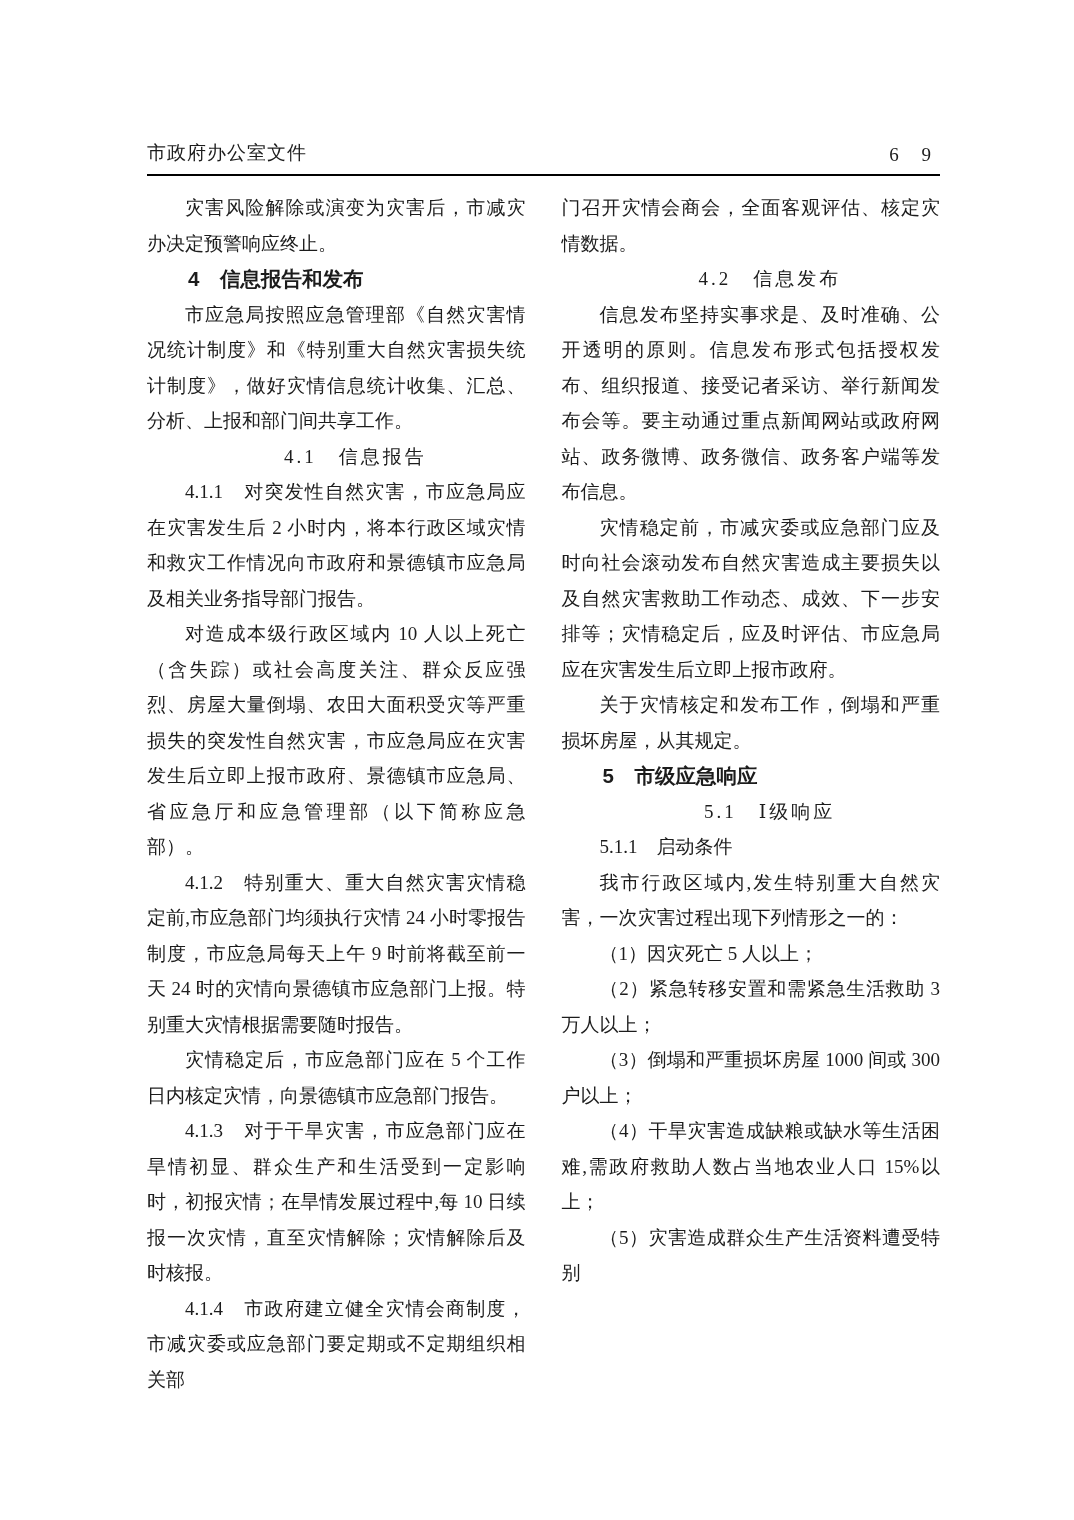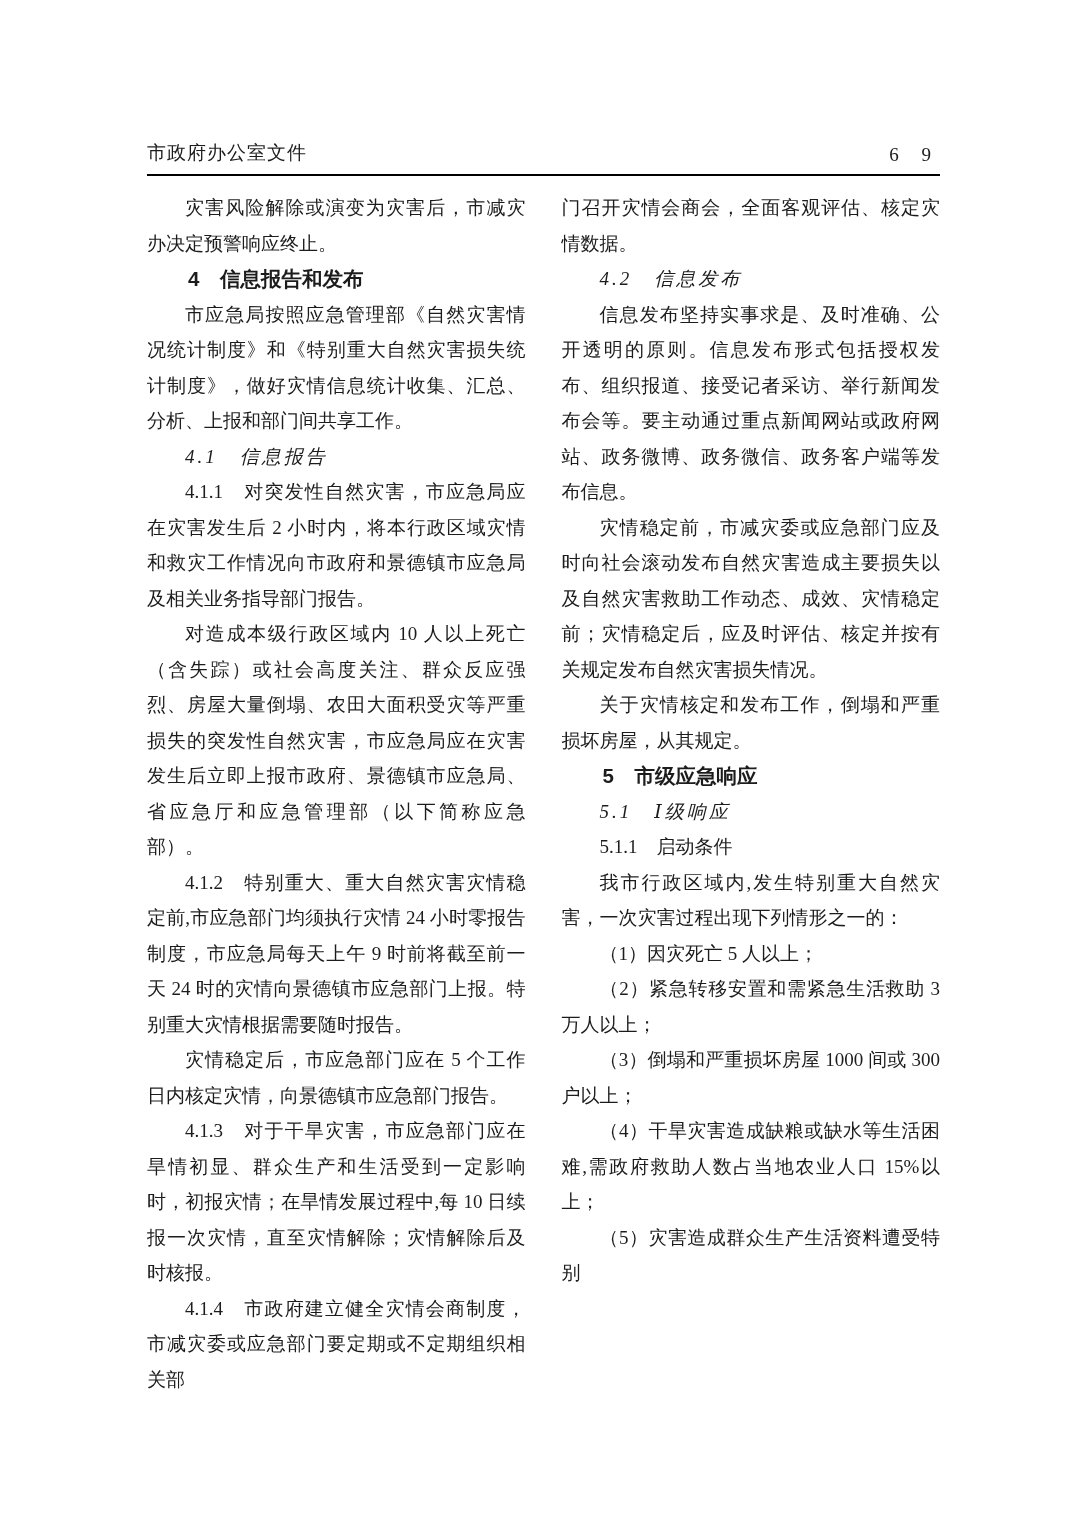--- a/index.html
+++ b/index.html
@@ -52,24 +52,23 @@
   .col p.body { text-indent: 2em; }
   .col p.continuation { text-indent: 0; }
   .col p.heading-bold {
     font-family: "Liberation Sans", "DejaVu Sans", sans-serif;
     font-weight: 700;
     font-size: 20.5px;
     text-indent: 2em;
     text-align: left;
   }
   .col p.heading-kai {
-    font-style: italic;
     letter-spacing: 3px;
     text-indent: 2em;
-    text-align: left;
+    text-align: center;
   }
 </style>
 </head>
 <body>
 
 <div class="page">
 
   <div class="running-header">
     <span>市政府办公室文件</span>
     <span class="pageno">6 9</span>
@@ -85,21 +84,21 @@
         <p class="body">对造成本级行政区域内 10 人以上死亡（含失踪）或社会高度关注、群众反应强烈、房屋大量倒塌、农田大面积受灾等严重损失的突发性自然灾害，市应急局应在灾害发生后立即上报市政府、景德镇市应急局、省应急厅和应急管理部（以下简称应急部）。</p>
         <p class="body">4.1.2　特别重大、重大自然灾害灾情稳定前,市应急部门均须执行灾情 24 小时零报告制度，市应急局每天上午 9 时前将截至前一天 24 时的灾情向景德镇市应急部门上报。特别重大灾情根据需要随时报告。</p>
         <p class="body">灾情稳定后，市应急部门应在 5 个工作日内核定灾情，向景德镇市应急部门报告。</p>
         <p class="body">4.1.3　对于干旱灾害，市应急部门应在旱情初显、群众生产和生活受到一定影响时，初报灾情；在旱情发展过程中,每 10 日续报一次灾情，直至灾情解除；灾情解除后及时核报。</p>
         <p class="body">4.1.4　市政府建立健全灾情会商制度，市减灾委或应急部门要定期或不定期组织相关部</p>
       </div>
     <div class="col" id="col-right">
         <p class="continuation">门召开灾情会商会，全面客观评估、核定灾情数据。</p>
         <p class="heading-kai">4.2　信息发布</p>
         <p class="body">信息发布坚持实事求是、及时准确、公开透明的原则。信息发布形式包括授权发布、组织报道、接受记者采访、举行新闻发布会等。要主动通过重点新闻网站或政府网站、政务微博、政务微信、政务客户端等发布信息。</p>
-        <p class="body">灾情稳定前，市减灾委或应急部门应及时向社会滚动发布自然灾害造成主要损失以及自然灾害救助工作动态、成效、灾情稳定前；灾情稳定后，应及时评估、核定并按有关规定发布自然灾害损失情况。</p>
+        <p class="body">灾情稳定前，市减灾委或应急部门应及时向社会滚动发布自然灾害造成主要损失以及自然灾害救助工作动态、成效、下一步安排等；灾情稳定后，应及时评估、市应急局应在灾害发生后立即上报市政府。</p>
         <p class="body">关于灾情核定和发布工作，倒塌和严重损坏房屋，从其规定。</p>
         <p class="heading-bold">5　市级应急响应</p>
         <p class="heading-kai">5.1　Ⅰ级响应</p>
         <p class="body">5.1.1　启动条件</p>
         <p class="body">我市行政区域内,发生特别重大自然灾害，一次灾害过程出现下列情形之一的：</p>
         <p class="body">（1）因灾死亡 5 人以上；</p>
         <p class="body">（2）紧急转移安置和需紧急生活救助 3 万人以上；</p>
         <p class="body">（3）倒塌和严重损坏房屋 1000 间或 300 户以上；</p>
         <p class="body">（4）干旱灾害造成缺粮或缺水等生活困难,需政府救助人数占当地农业人口 15%以上；</p>
         <p class="body">（5）灾害造成群众生产生活资料遭受特别</p>

